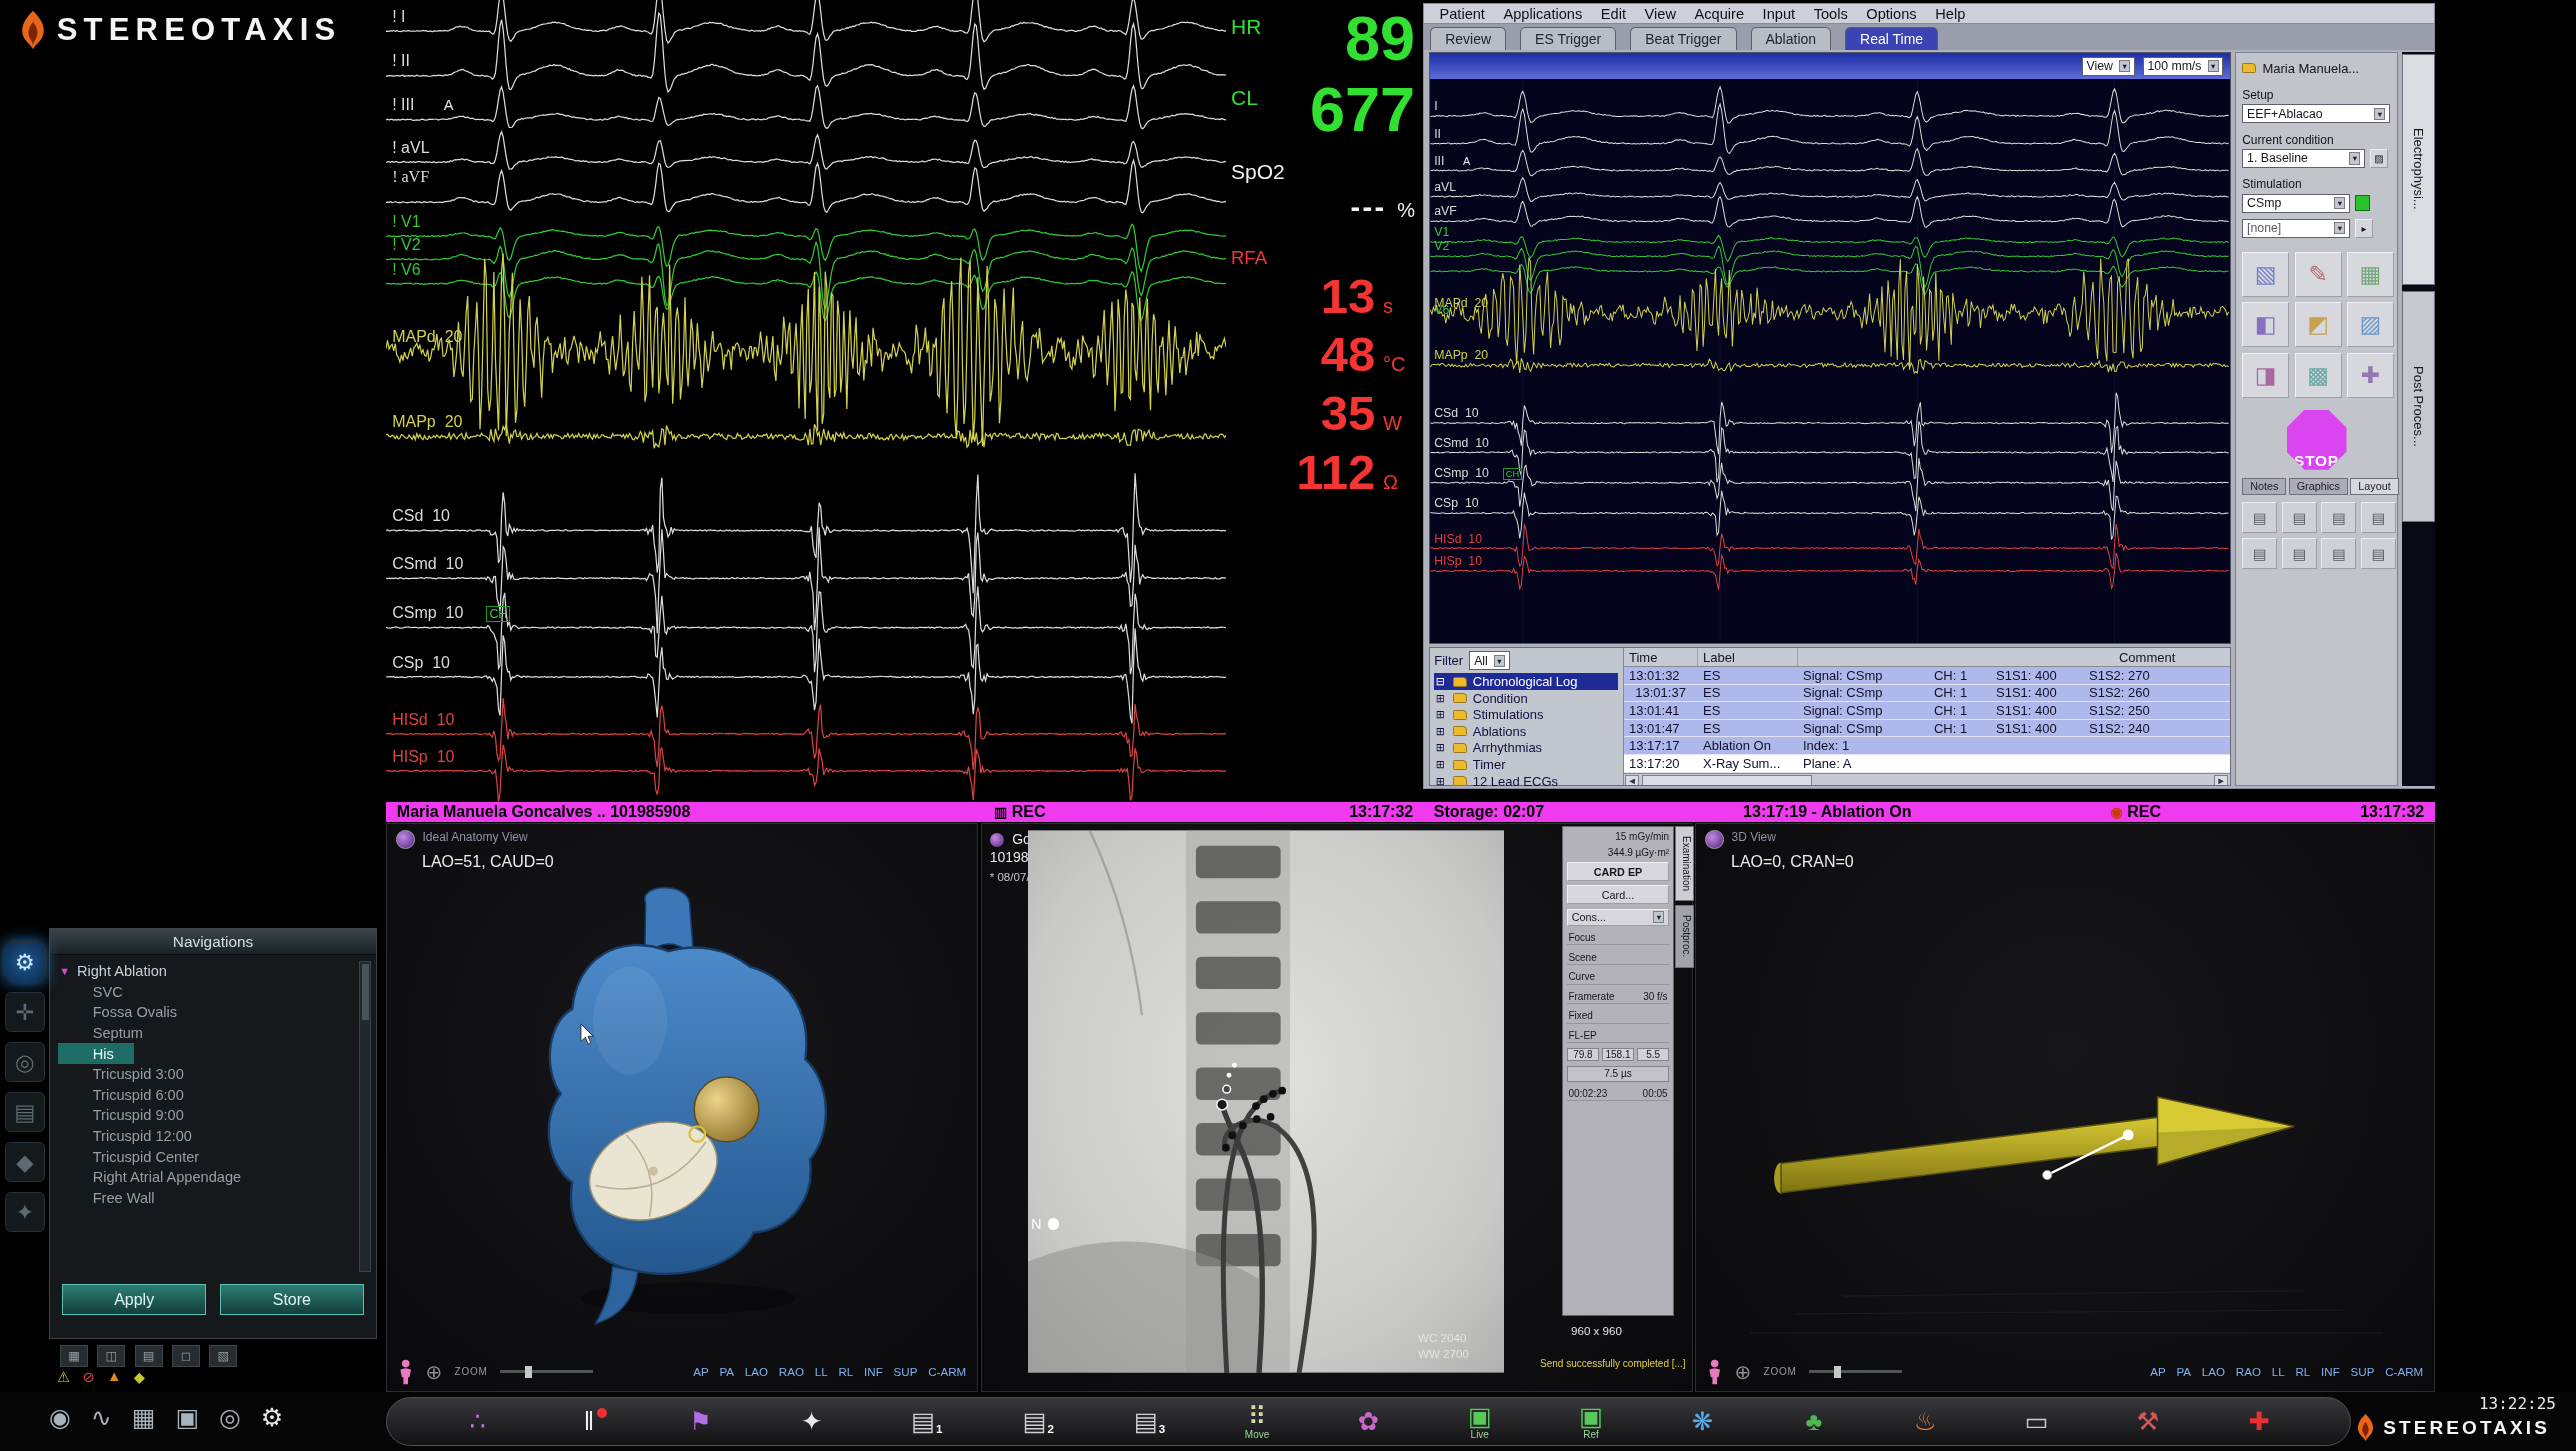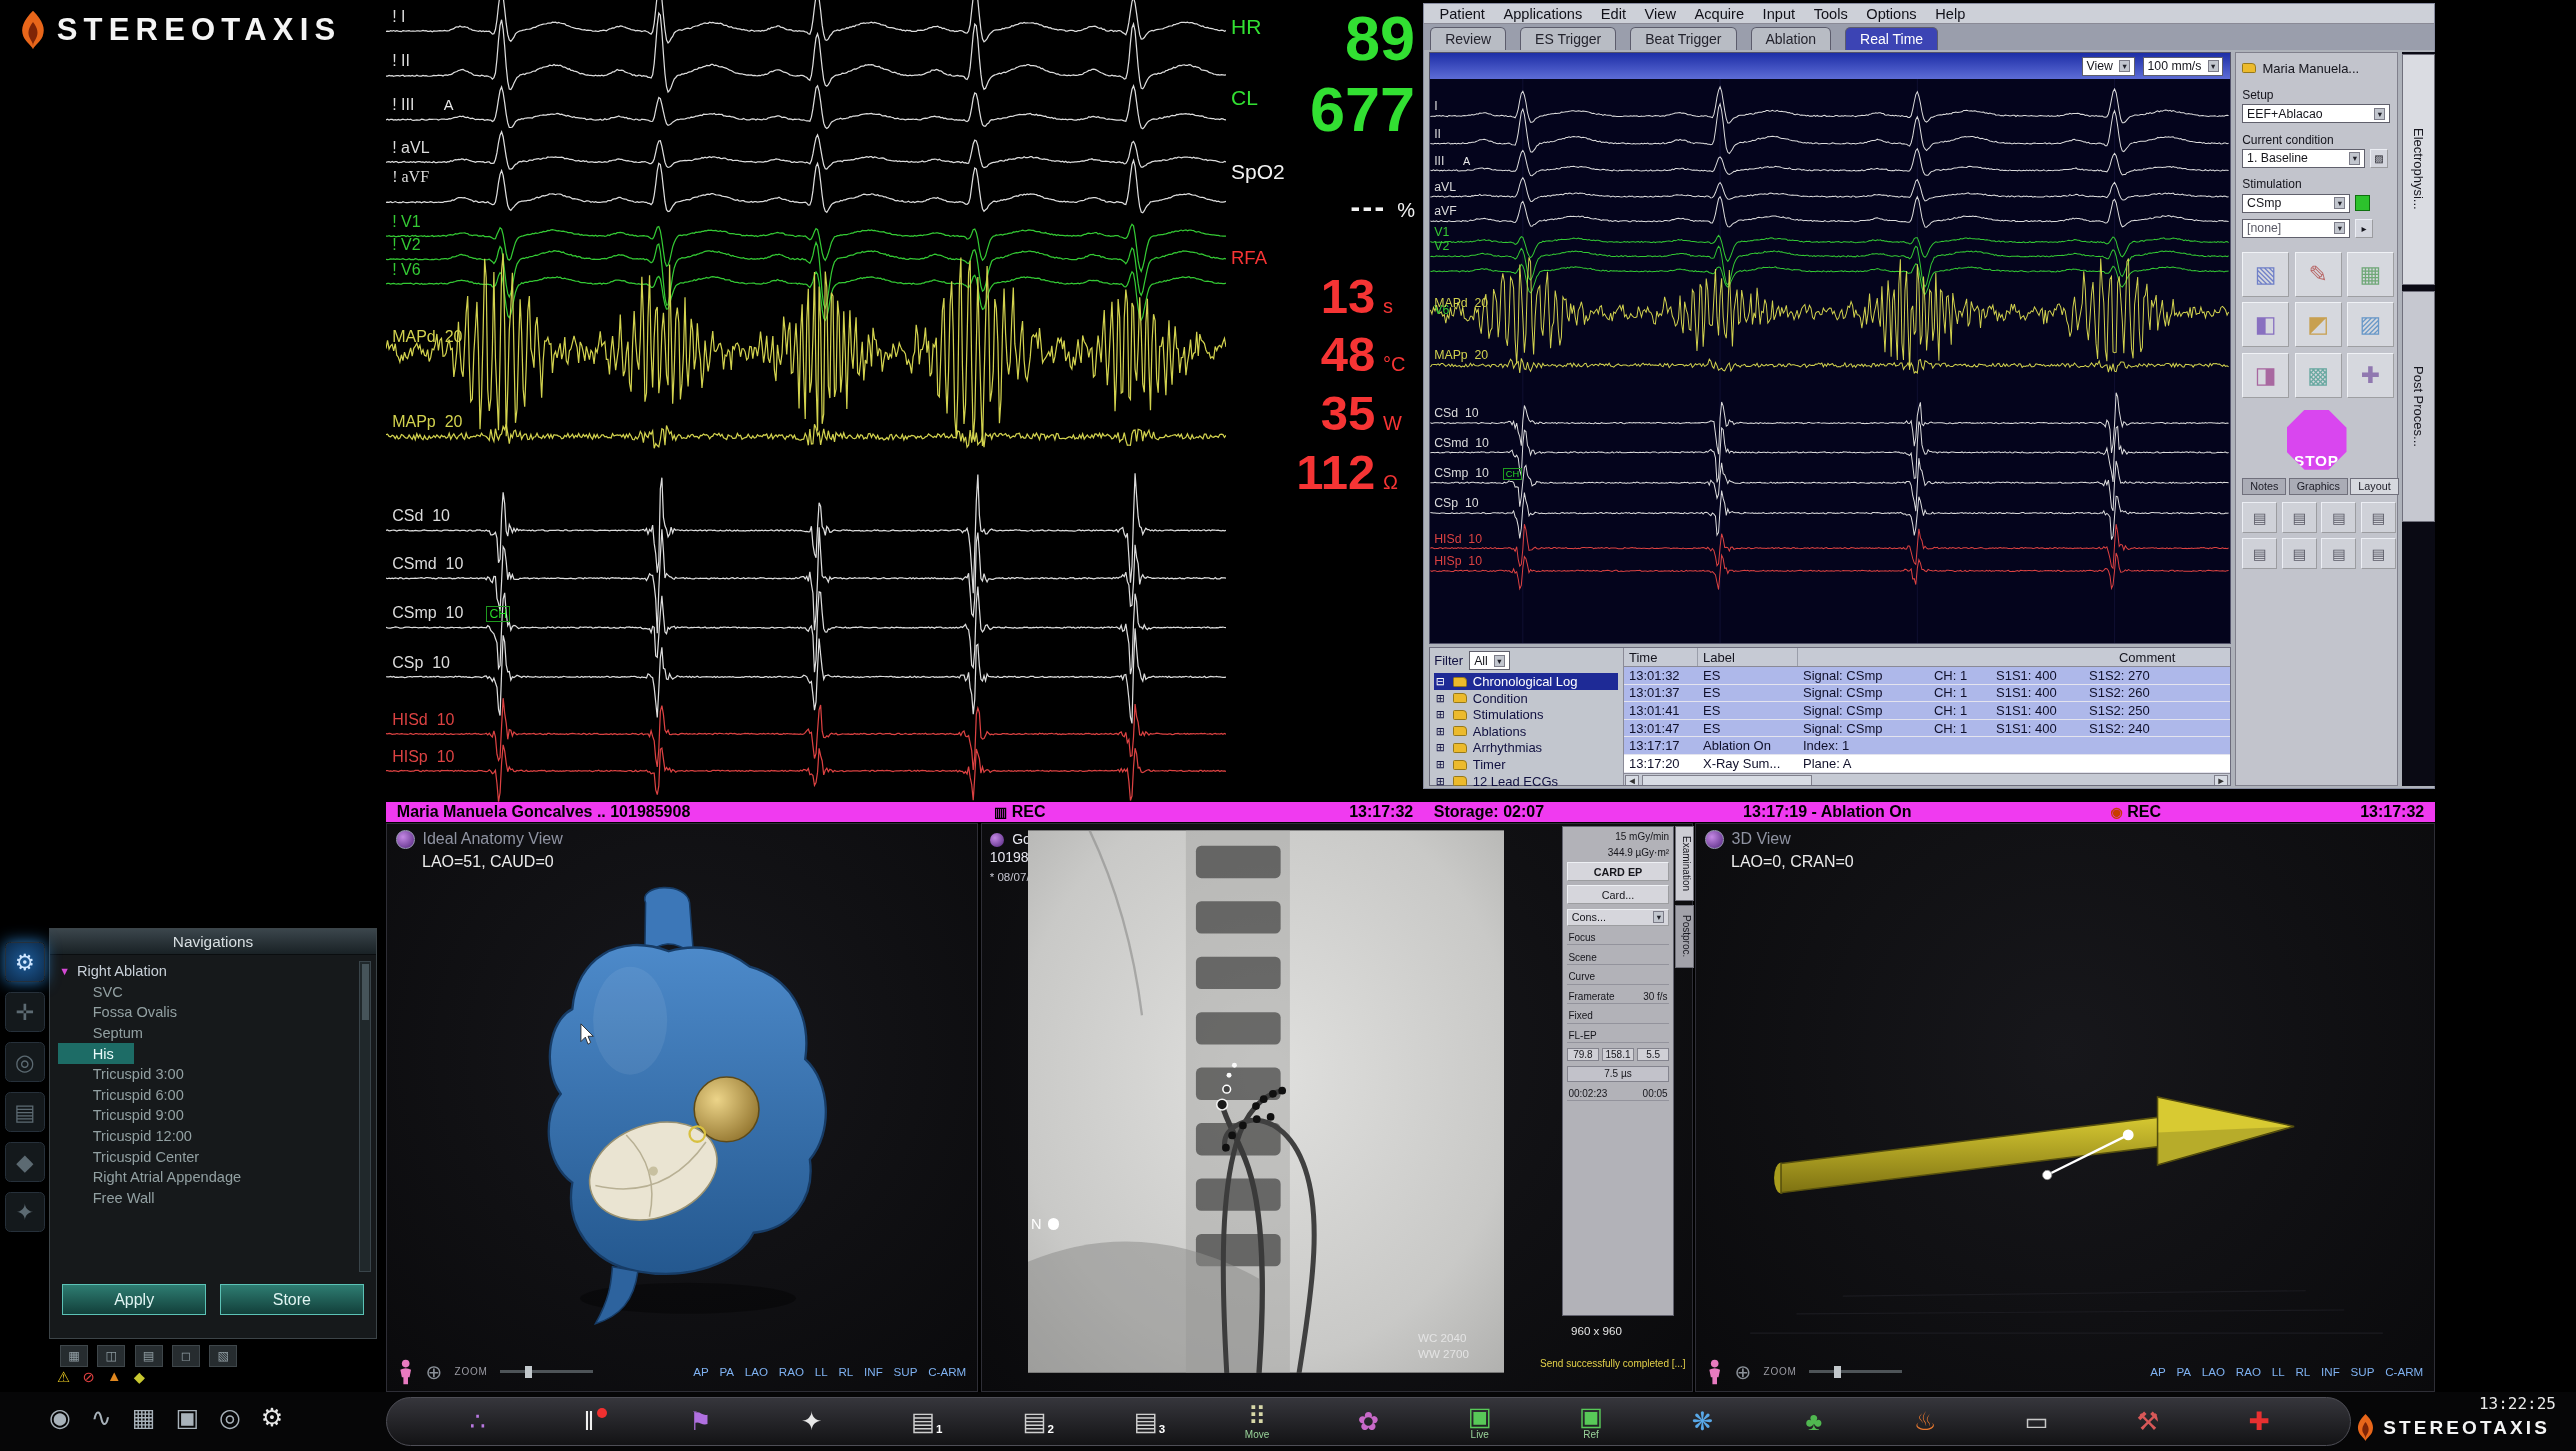--- a/index.html
+++ b/index.html
@@ -85,21 +85,21 @@
 .vtab.active{background:#dadce2}
 
 
 .statusbar{position:absolute;height:20px;background:#f03af0;color:#000;display:flex;align-items:center;justify-content:space-between;font-size:16px;font-weight:bold;padding:0 10.8px}
 .rec{display:flex;align-items:center;gap:4.6px}
 .rec-ico{font-size:14px}
 .rec-ico.hot{color:#c83c00}
 
 
 .vp{position:absolute;background:radial-gradient(circle at 50% 40%,#17171b,#0a0a0c);border:0.8px solid #2e2e36}
-.vp-head{position:absolute;left:9.3px;top:6.2px;display:flex;gap:7.7px;font-size:16px;color:#8f93a2}
+.vp-head{position:absolute;left:9.3px;top:6.2px;display:flex;gap:7.7px;font-size:12px;color:#8f93a2}
 .vp-icon{width:18.5px;height:18.5px;border-radius:50%;background:radial-gradient(circle at 35% 35%,#c488e4,#50257c);border:0.8px solid #9a9ab4;flex:none}
 .vp-orient{position:absolute;left:35px;top:29px;color:#ececec;font-size:16px}
 .vp-foot{position:absolute;left:10.8px;bottom:6.2px;right:10.8px;display:flex;align-items:center;gap:12.3px}
 .compass{font-size:20px;color:#8a9098}
 .zoom-label{font-size:10px;color:#9a9aa2;letter-spacing:0.8px}
 .zoom-track{width:93px;height:3.1px;background:#4e5458;position:relative}
 .zoom-thumb{position:absolute;left:25px;top:-4.6px;width:7px;height:12.3px;background:#c2c8cc}
 .orient-row{margin-left:auto;display:flex;gap:10.8px;font-size:11.6px;color:#7fb2f2}
 .orient-btn{cursor:default}
 .body-icon{flex:none}
@@ -390,21 +390,21 @@
         <div id="ep-table-body">
             <div class="tr hl">
               <div class="td" style="width: 74px;">13:01:32</div>
               <div class="td" style="width: 100px;">ES</div>
               <div class="td" style="width: 131px;">Signal: CSmp</div>
               <div class="td" style="width: 62px;">CH: 1</div>
               <div class="td" style="width: 93px;">S1S1: 400</div>
               <div class="td" style="width: 93px;">S1S2: 270</div>
             </div>
             <div class="tr hl">
-              <div class="td" style="width: 74px;">13:01:37</div>
+              <div class="td" style="width: 74px; text-align: center;">13:01:37</div>
               <div class="td" style="width: 100px;">ES</div>
               <div class="td" style="width: 131px;">Signal: CSmp</div>
               <div class="td" style="width: 62px;">CH: 1</div>
               <div class="td" style="width: 93px;">S1S1: 400</div>
               <div class="td" style="width: 93px;">S1S2: 260</div>
             </div>
             <div class="tr hl">
               <div class="td" style="width: 74px;">13:01:41</div>
               <div class="td" style="width: 100px;">ES</div>
               <div class="td" style="width: 131px;">Signal: CSmp</div>

